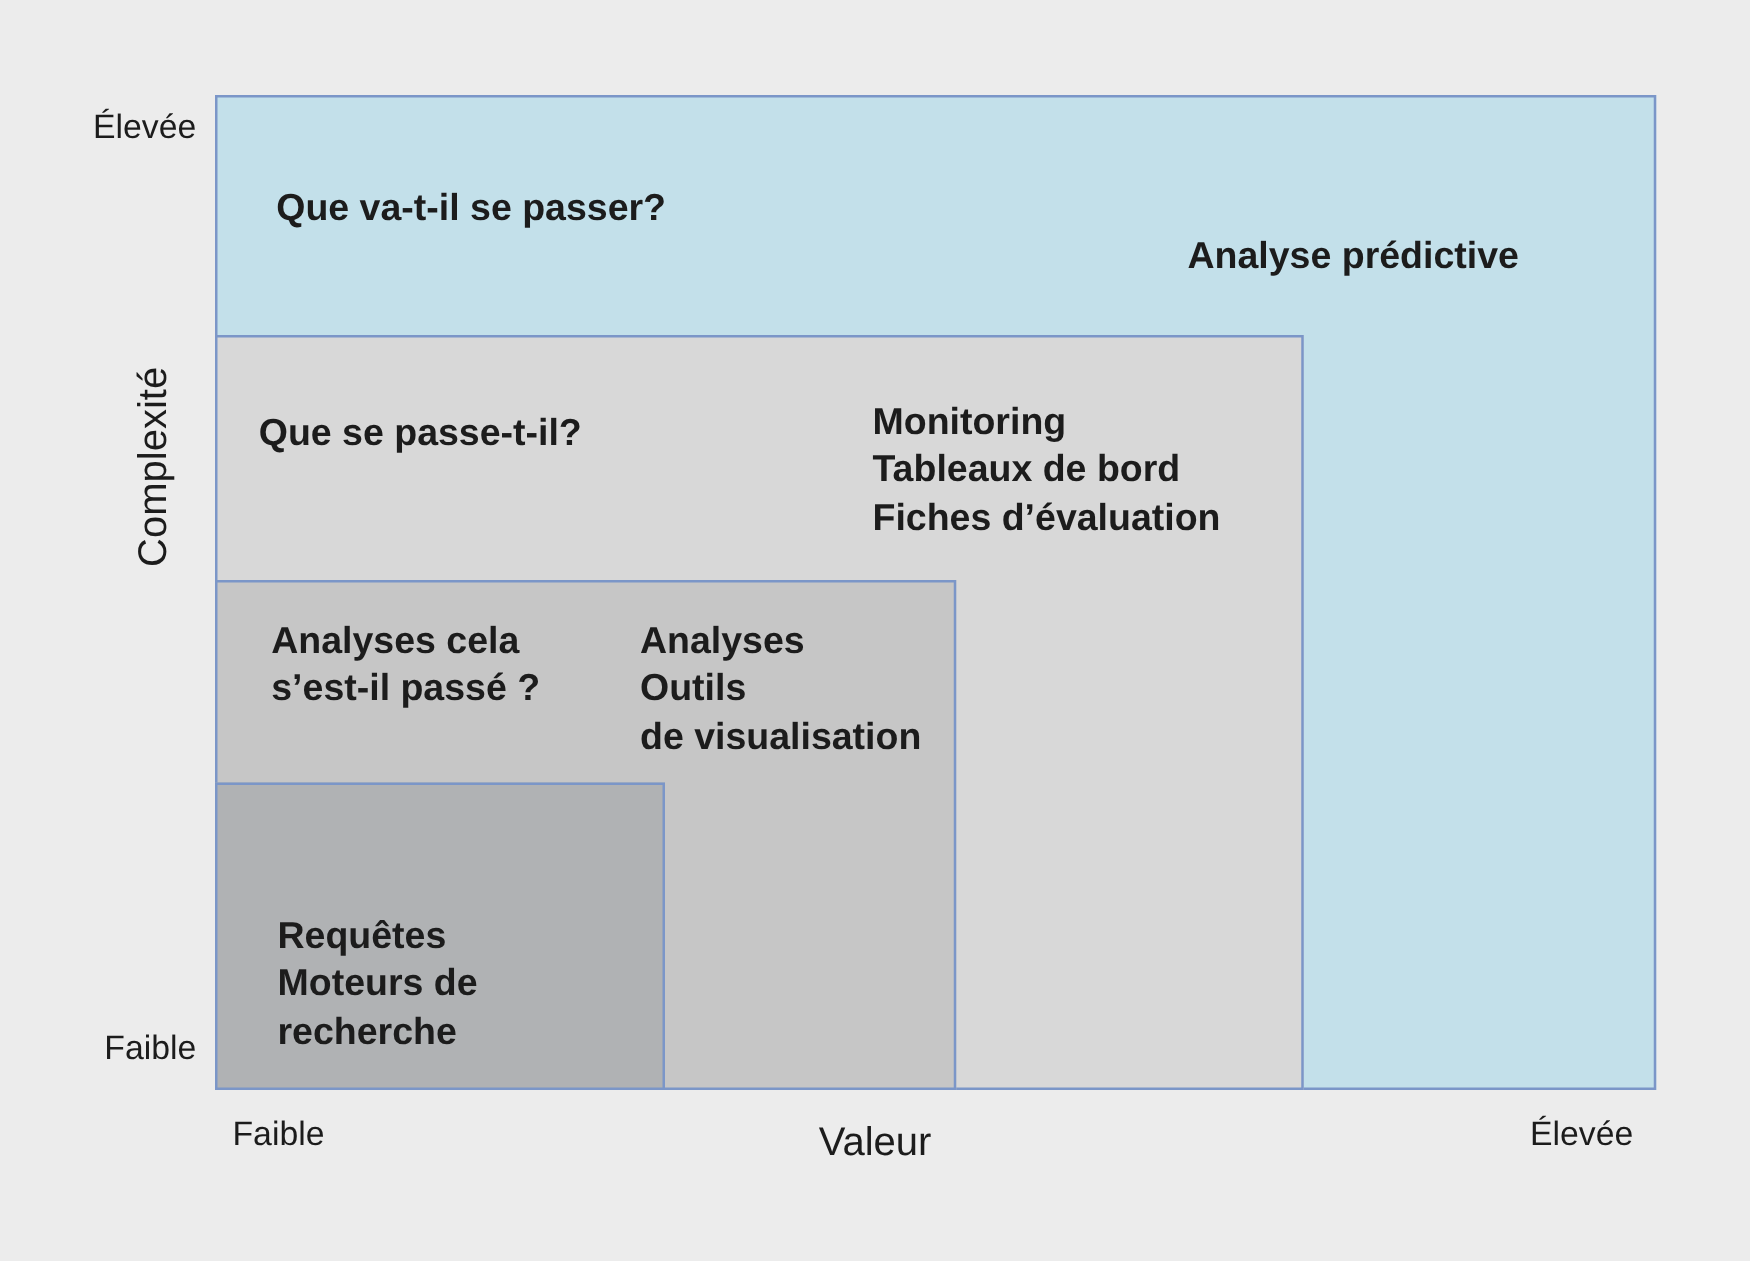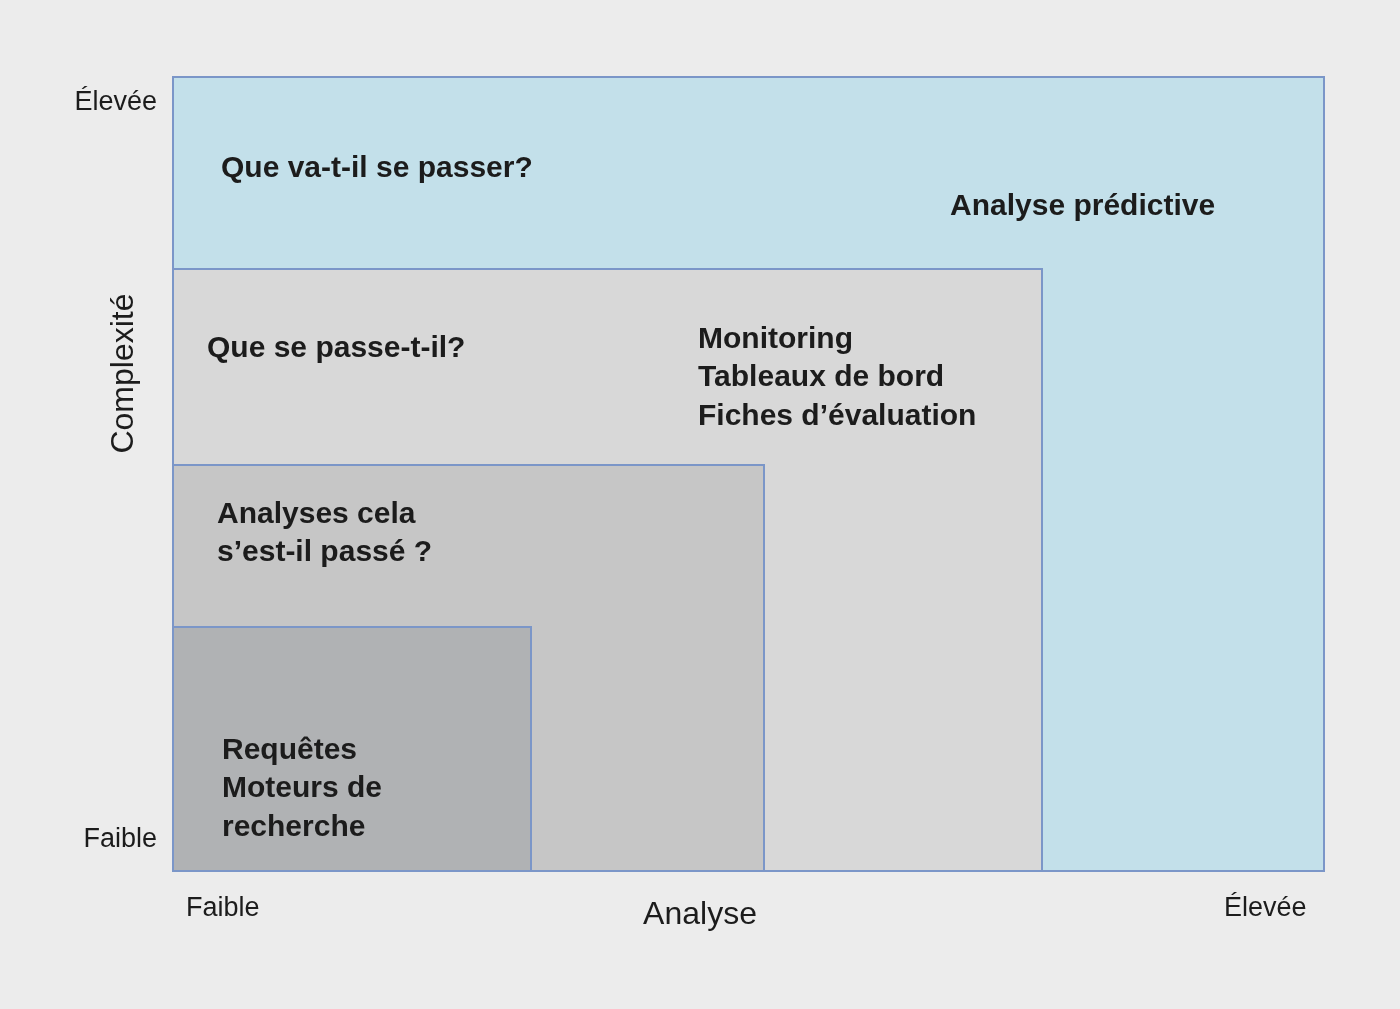--- a/index.html
+++ b/index.html
@@ -144,26 +144,29 @@
   <div class="label-block q-text" id="q-predictive">Que va-t-il se passer?</div>
   <div class="label-block t-text" id="t-predictive">Analyse prédictive</div>
 
   <div class="label-block q-text" id="q-descriptive">Que se passe-t-il?</div>
   <div class="label-block t-text" id="t-descriptive">Monitoring
 Tableaux de bord
 Fiches d’évaluation</div>
 
   <div class="label-block q-text" id="q-diagnostic">Analyses cela
 s’est-il passé ?</div>
+  <div class="label-block t-text" id="t-diagnostic">Analyses
+Outils
+de visualisation</div>
 
   <div class="label-block t-text" id="t-reporting">Requêtes
 Moteurs de
 recherche</div>
 
   <div class="axis-text" id="y-axis-title">Complexité</div>
   <div class="axis-text" id="y-axis-high">Élevée</div>
   <div class="axis-text" id="y-axis-low">Faible</div>
 
-  <div class="axis-text" id="x-axis-title">Analyse</div>
+  <div class="axis-text" id="x-axis-title">Valeur</div>
   <div class="axis-text" id="x-axis-low">Faible</div>
   <div class="axis-text" id="x-axis-high">Élevée</div>
 
 </div>
 
 </body></html>

